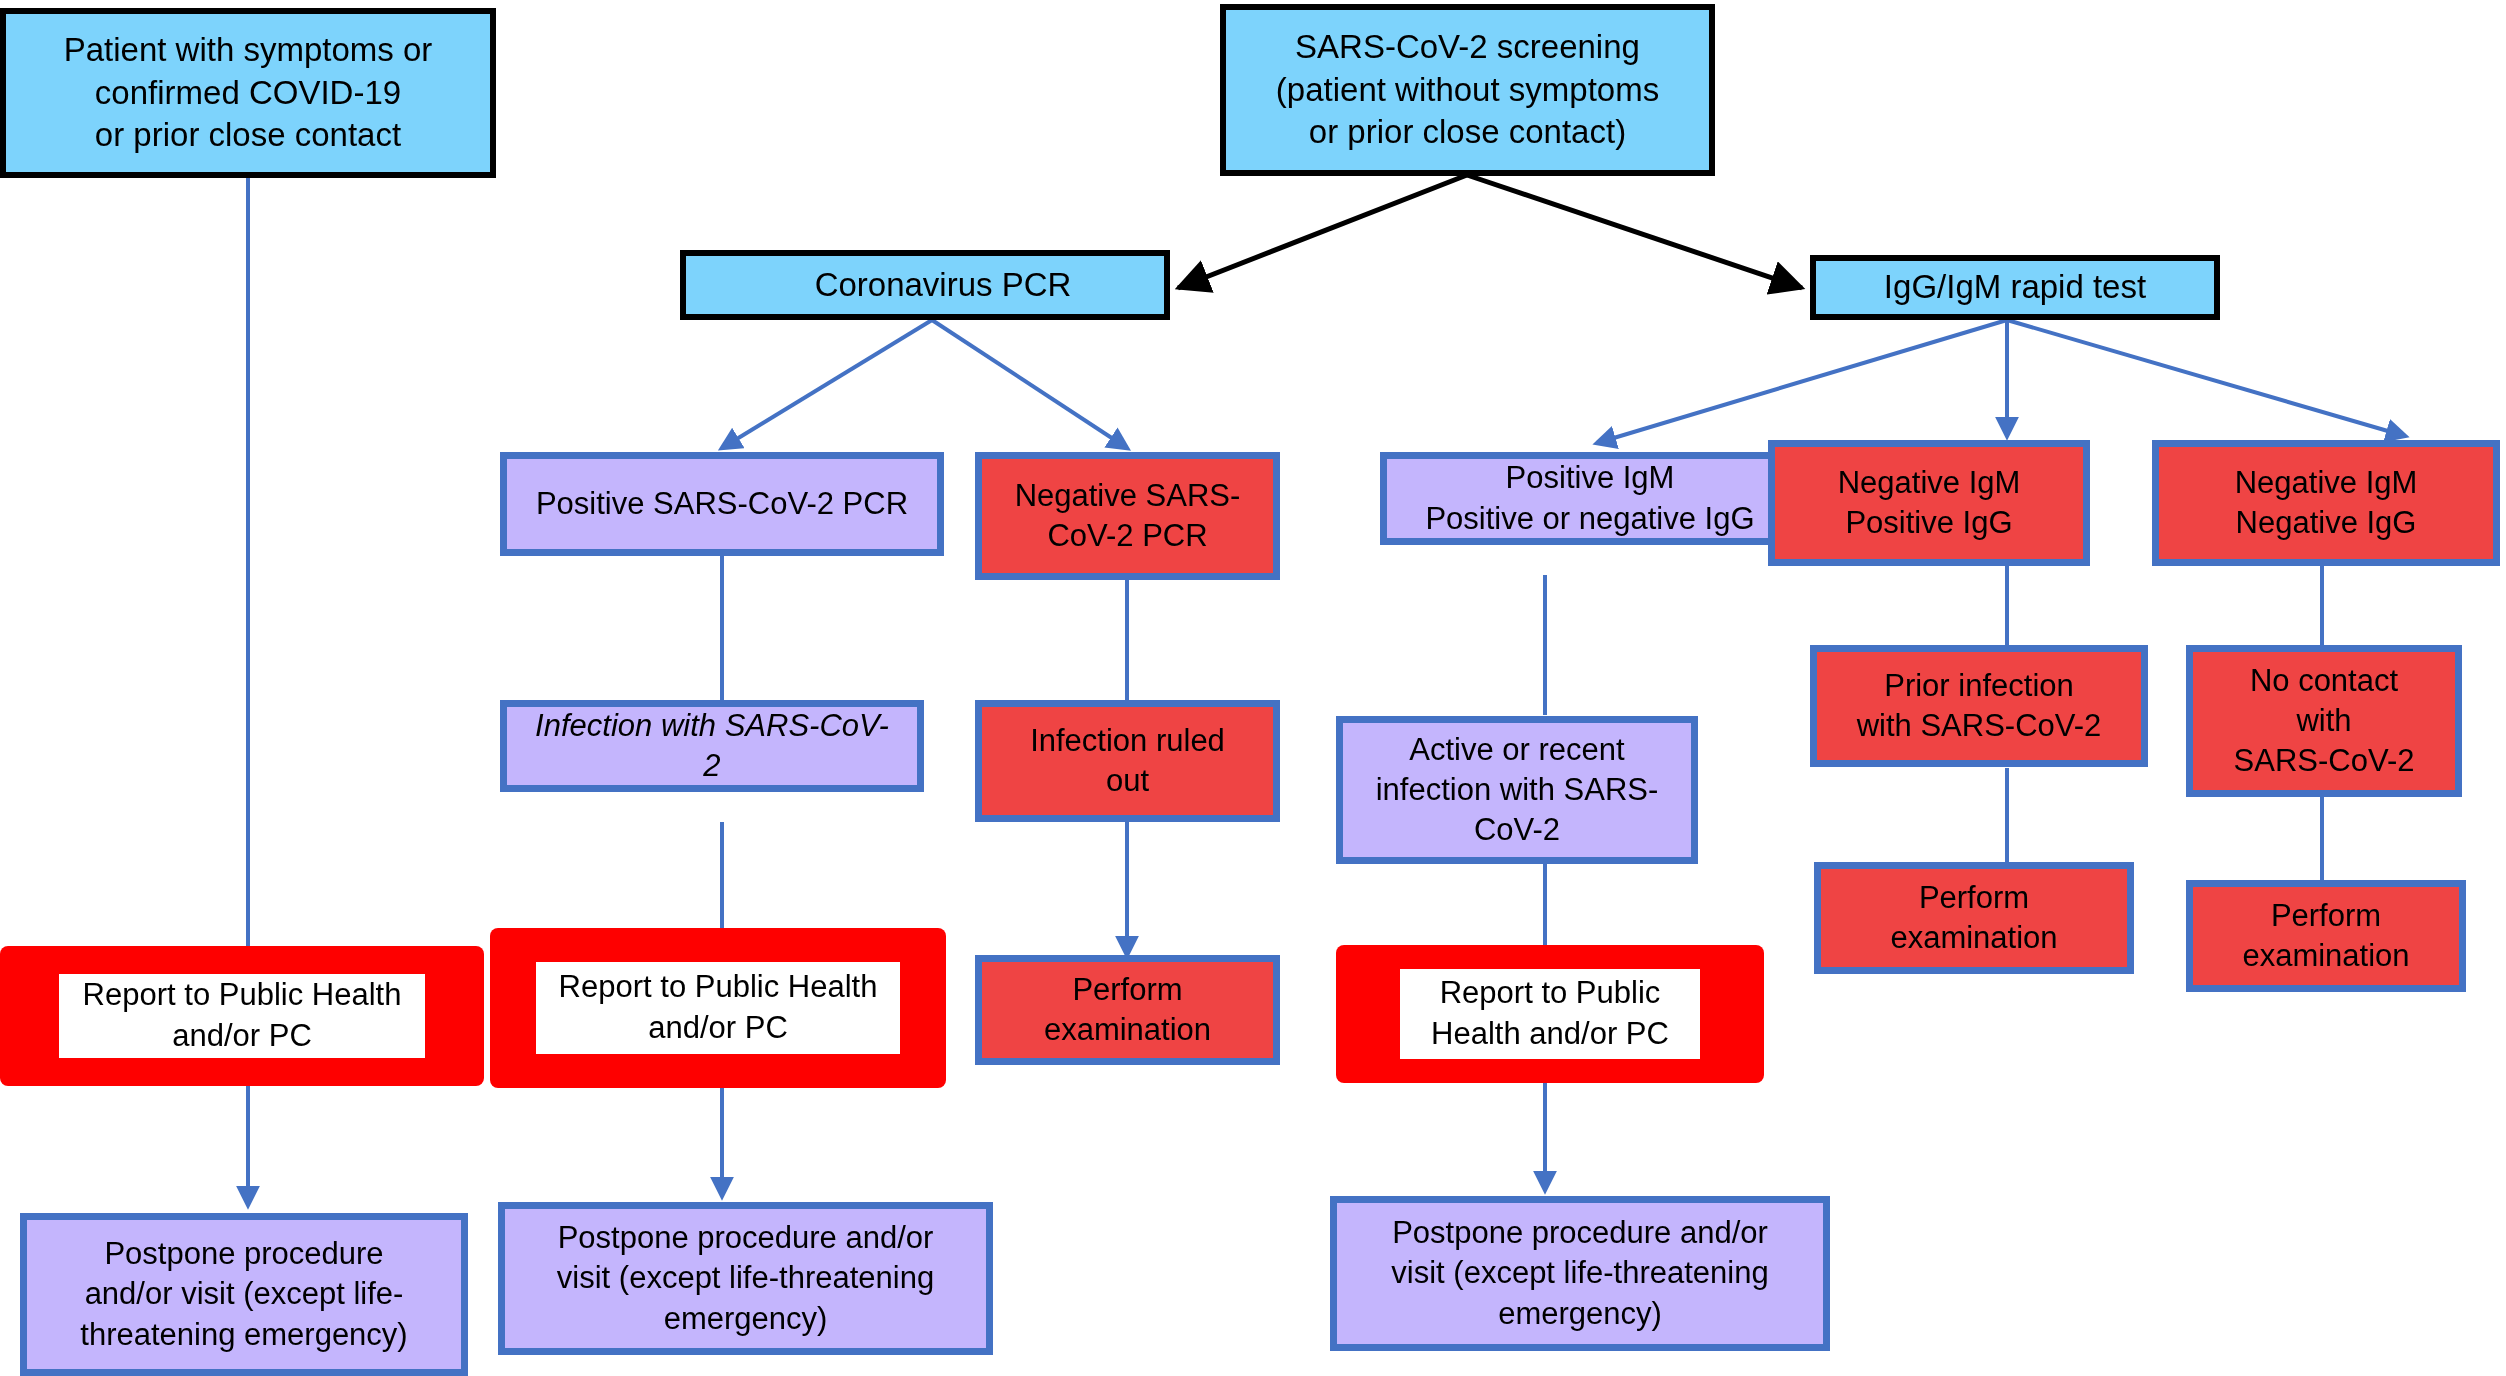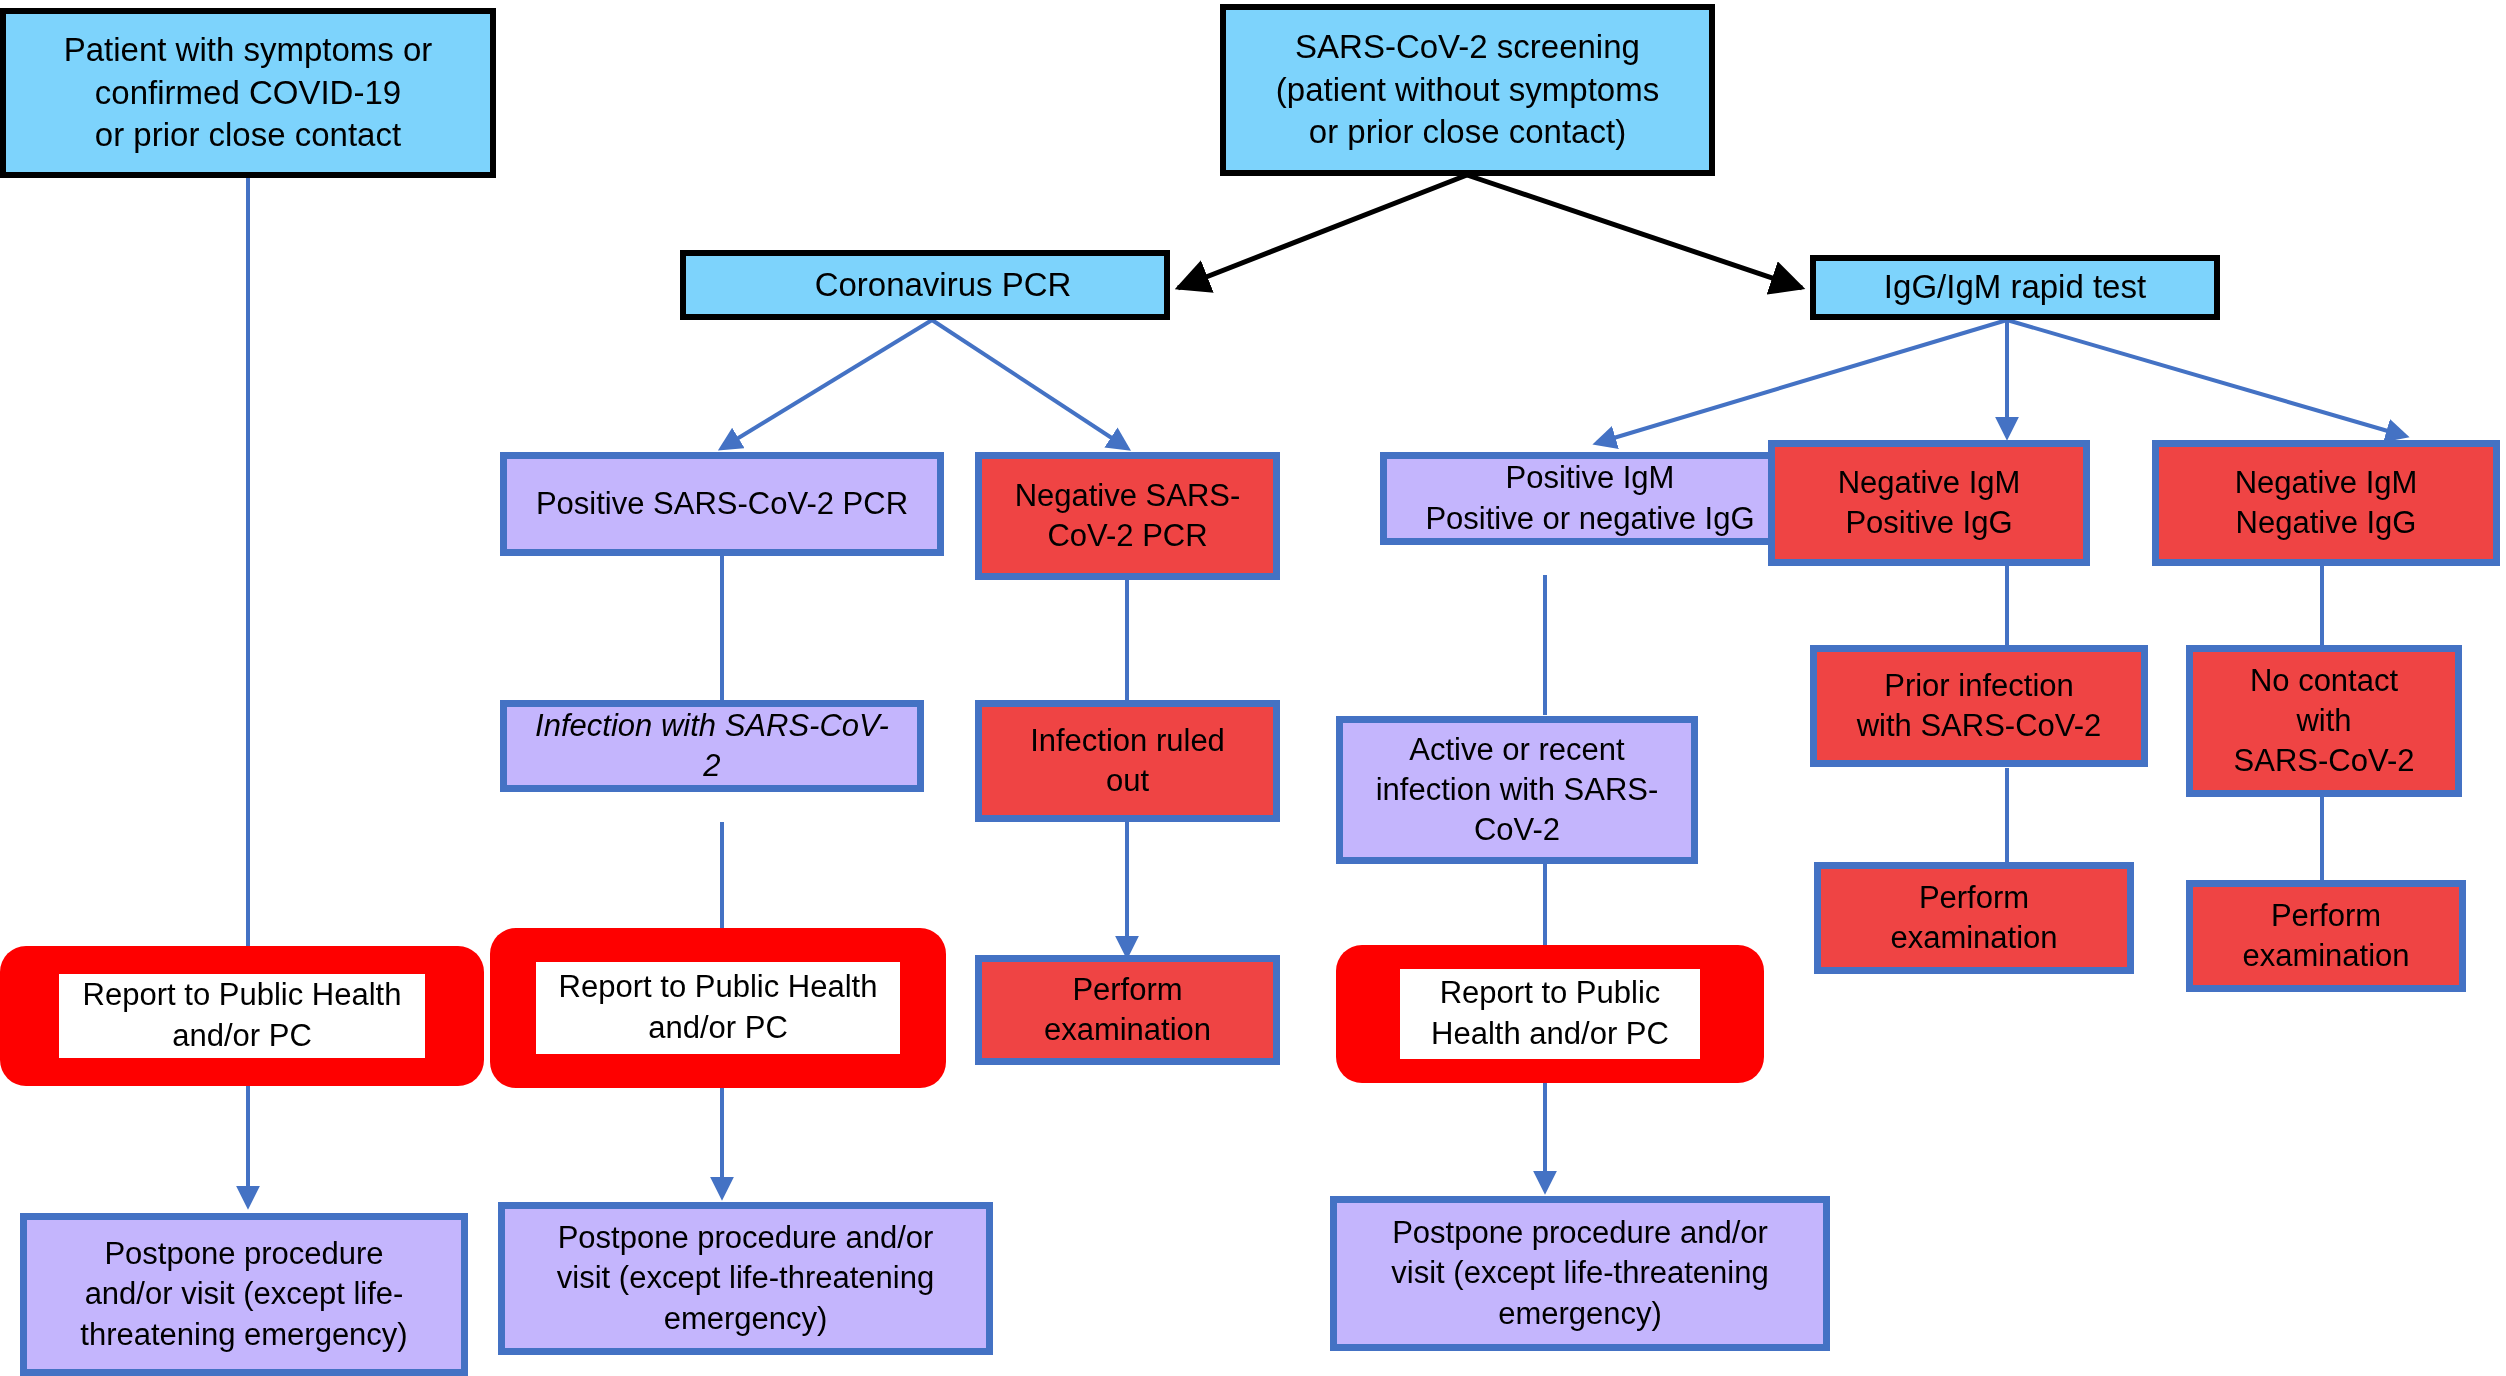--- a/index.html
+++ b/index.html
@@ -49,21 +49,21 @@
   }
   
   .n-green {
     background: #ef4444;
     border: 7px solid #4472c4;
     font-size: 31px;
   }
   
   .n-red {
     background: #fe0000;
-    border-radius: 26px;
+    border-radius: 8px;
     border: none;
     padding: 11px;
     z-index: 8;
   }
   .n-red .inner {
     background: #ffffff;
     color: #000000;
     font-size: 31px;
     line-height: 1.32;
     text-align: center;

